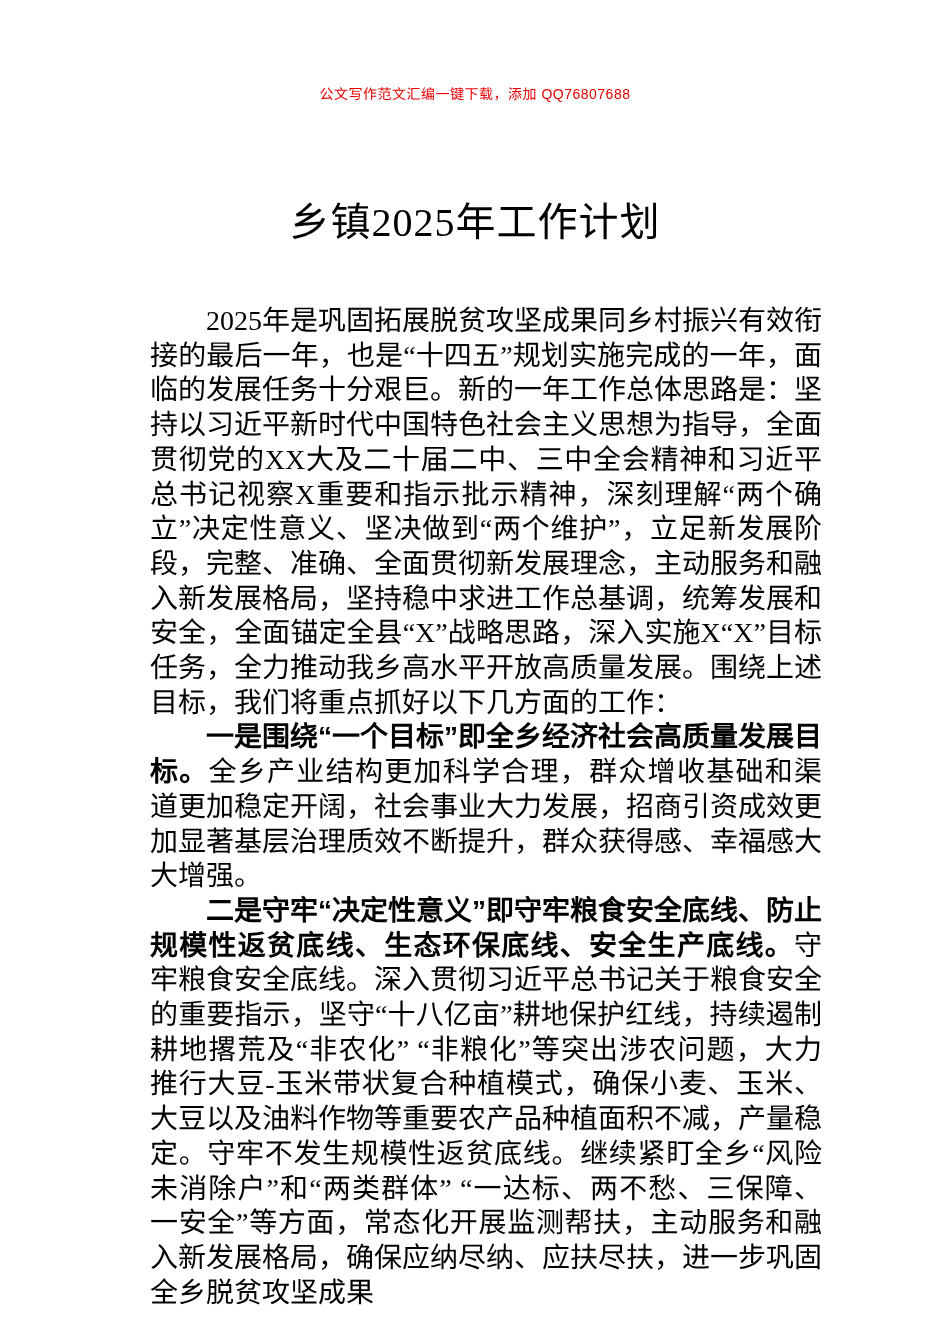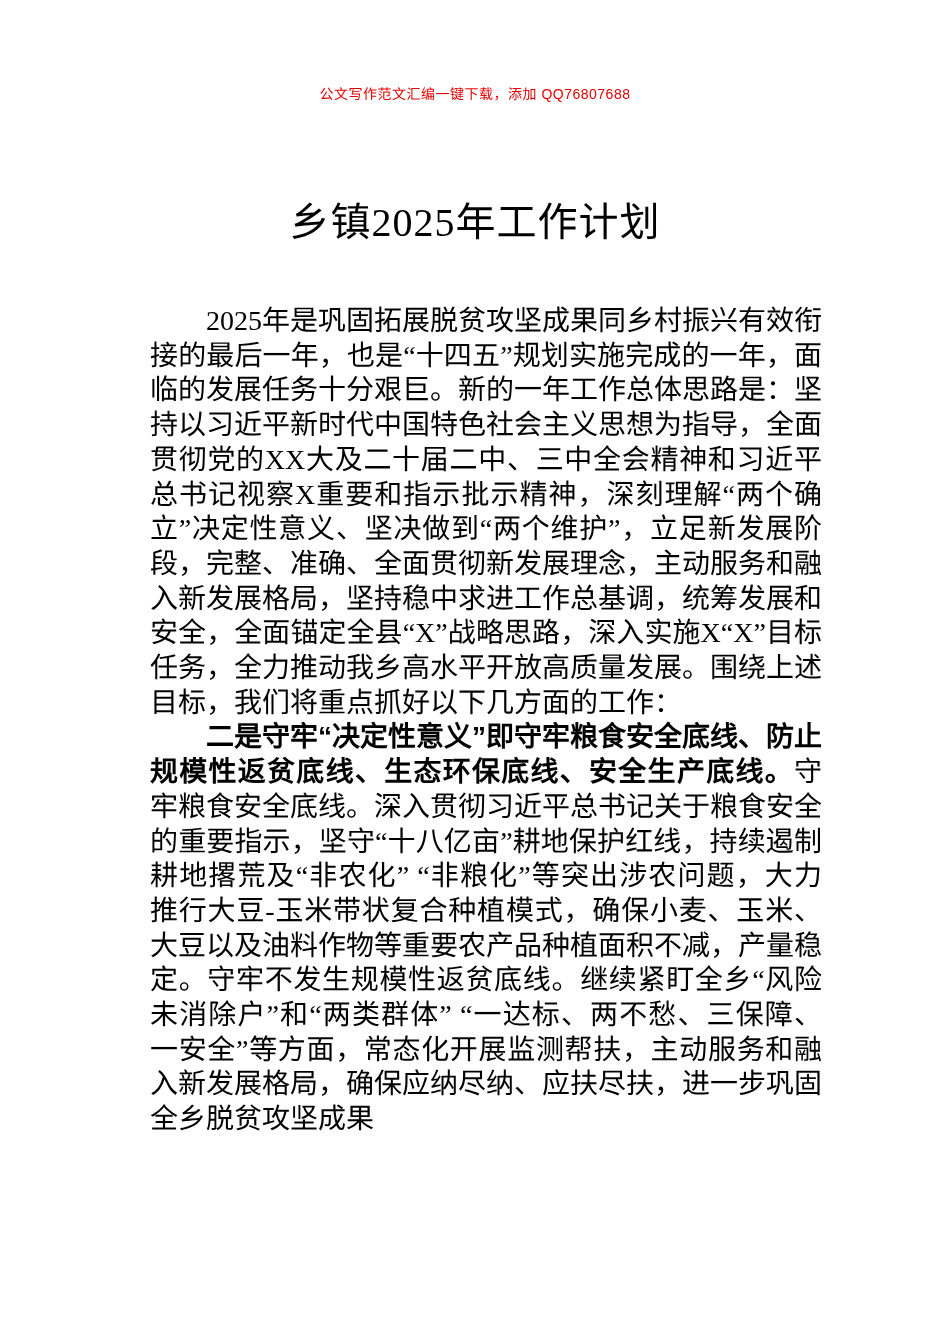--- a/index.html
+++ b/index.html
@@ -64,15 +64,16 @@
 </head>
 <body>
 
 <div class="page">
   <div class="notice" style="color: rgb(230, 0, 0);">公文写作范文汇编一键下载，添加 QQ76807688</div>
 
   <h1 class="doc-title">乡镇2025年工作计划</h1>
 
   <div class="doc-body">
       <p class="para"><span>2025年是巩固拓展脱贫攻坚成果同乡村振兴有效衔接的最后一年，也是“十四五”规划实施完成的一年，面临的发展任务十分艰巨。新的一年工作总体思路是：坚持以习近平新时代中国特色社会主义思想为指导，全面贯彻党的XX大及二十届二中、三中全会精神和习近平总书记视察X重要和指示批示精神，深刻理解“两个确立”决定性意义、坚决做到“两个维护”，立足新发展阶段，完整、准确、全面贯彻新发展理念，主动服务和融入新发展格局，坚持稳中求进工作总基调，统筹发展和安全，全面锚定全县“X”战略思路，深入实施X“X”目标任务，全力推动我乡高水平开放高质量发展。围绕上述目标，我们将重点抓好以下几方面的工作：</span></p>
+      <p class="para"><span class="run-bold">一是围绕“一个目标”即全乡经济社会高质量发展目标。</span><span>全乡产业结构更加科学合理，群众增收基础和渠道更加稳定开阔，社会事业大力发展，招商引资成效更加显著基层治理质效不断提升，群众获得感、幸福感大大增强。</span></p>
       <p class="para"><span class="run-bold">二是守牢“决定性意义”即守牢粮食安全底线、防止规模性返贫底线、生态环保底线、安全生产底线。</span><span>守牢粮食安全底线。深入贯彻习近平总书记关于粮食安全的重要指示，坚守“十八亿亩”耕地保护红线，持续遏制耕地撂荒及“非农化” “非粮化”等突出涉农问题，大力推行大豆-玉米带状复合种植模式，确保小麦、玉米、大豆以及油料作物等重要农产品种植面积不减，产量稳定。守牢不发生规模性返贫底线。继续紧盯全乡“风险未消除户”和“两类群体” “一达标、两不愁、三保障、一安全”等方面，常态化开展监测帮扶，主动服务和融入新发展格局，确保应纳尽纳、应扶尽扶，进一步巩固全乡脱贫攻坚成果</span></p>
     </div>
 </div>
 
 </body></html>

